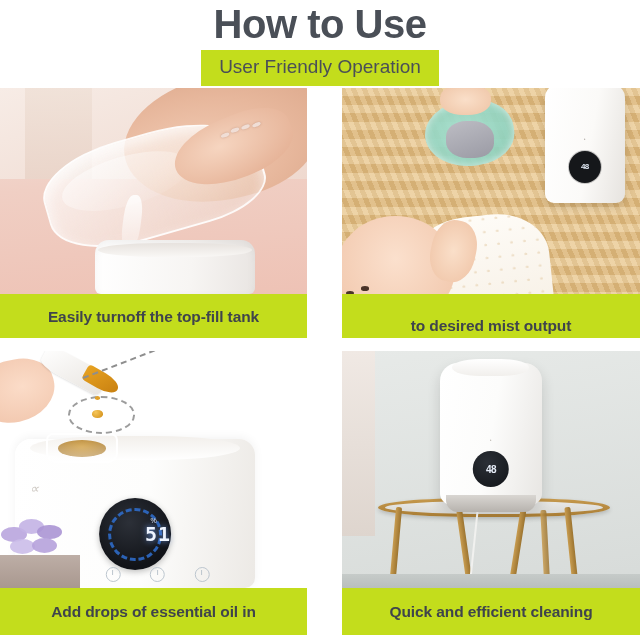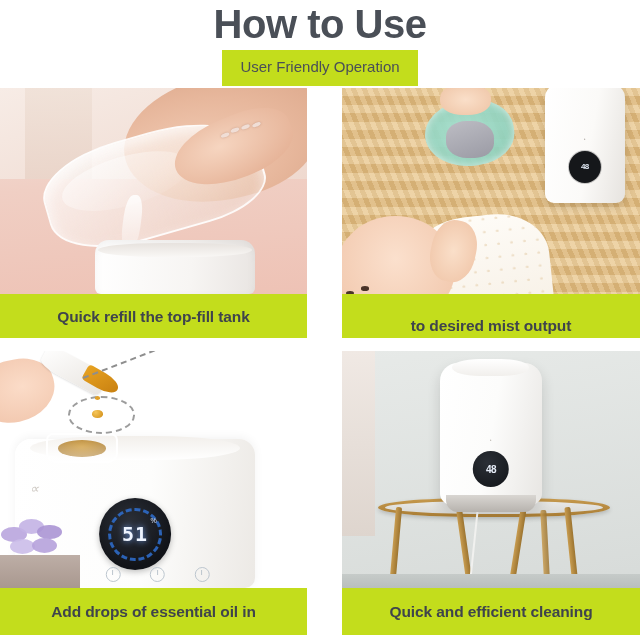--- a/index.html
+++ b/index.html
@@ -13,21 +13,21 @@
 
   
   .header { width:100%; padding-top:2px; text-align:center; }
   .main-title {
     font-size:40px; font-weight:bold; color:#4a4f57;
     letter-spacing:-0.5px; line-height:44px;
   }
   .subtitle-wrap { margin-top:4px; display:flex; justify-content:center; }
   .subtitle-bar {
     background:#c3dd1c; color:#4a4f57;
-    font-size:15px; line-height:30px; font-weight:normal;
+    font-size:19px; line-height:30px; font-weight:normal;
     padding:2px 18px 4px 18px;
   }
 
   
   .grid {
     position:absolute; top:88px; left:0;
     width:640px; height:547px;
     display:grid;
     grid-template-columns:307px 1fr;
     grid-template-rows:250px 1fr;
@@ -245,21 +245,21 @@
   .p3 .lav i:nth-child(5){ left:44%; top:46%; background:#b6a2dc; }
   .p3 .shelf {
     position:absolute; left:0; bottom:0; width:26%; height:14%;
     background:linear-gradient(180deg,#bdaea6,#a9988f);
   }
   .p3 .dispdisc {
     position:absolute; left:50%; top:40%; transform:translateX(-50%);
     width:30%; aspect-ratio:1/1; border-radius:50%;
     background:radial-gradient(circle at 42% 34%, #2c3038 0%, #111318 70%);
     box-shadow:0 2px 6px rgba(0,0,0,.25);
-    display:flex; align-items:center; justify-content:center;
+    display:flex; align-items:center; justify-content:flex-end;
   }
   .p3 .dispdisc .ring {
     position:absolute; inset:13%; border-radius:50%;
     border:3px dashed #2f6fd0; opacity:.85;
   }
   .p3 .dispdisc .val {
     position:relative; color:#eef4ff; font-size:20px; font-weight:bold;
     font-family:"DejaVu Sans Mono", monospace; letter-spacing:1px;
     text-shadow:0 0 6px rgba(120,170,255,.9);
   }
@@ -361,21 +361,21 @@
         <div class="pitcher"></div>
         <div class="hand">
           <div class="nail n1"></div>
           <div class="nail n2"></div>
           <div class="nail n3"></div>
           <div class="nail n4"></div>
         </div>
         <div class="stream"></div>
         <div class="tank"></div>
       </div>
-      <div class="caption cap-1">Quick refill the top-fill tank</div>
+      <div class="caption cap-1">Easily turnoff the top-fill tank</div>
     </div>
 
     <div class="panel">
       <div class="photo p2">
         <div class="basket"></div>
         <div class="unit">
           <div class="brand">•</div>
           <div class="disc">
             <span>48</span>
           </div>

